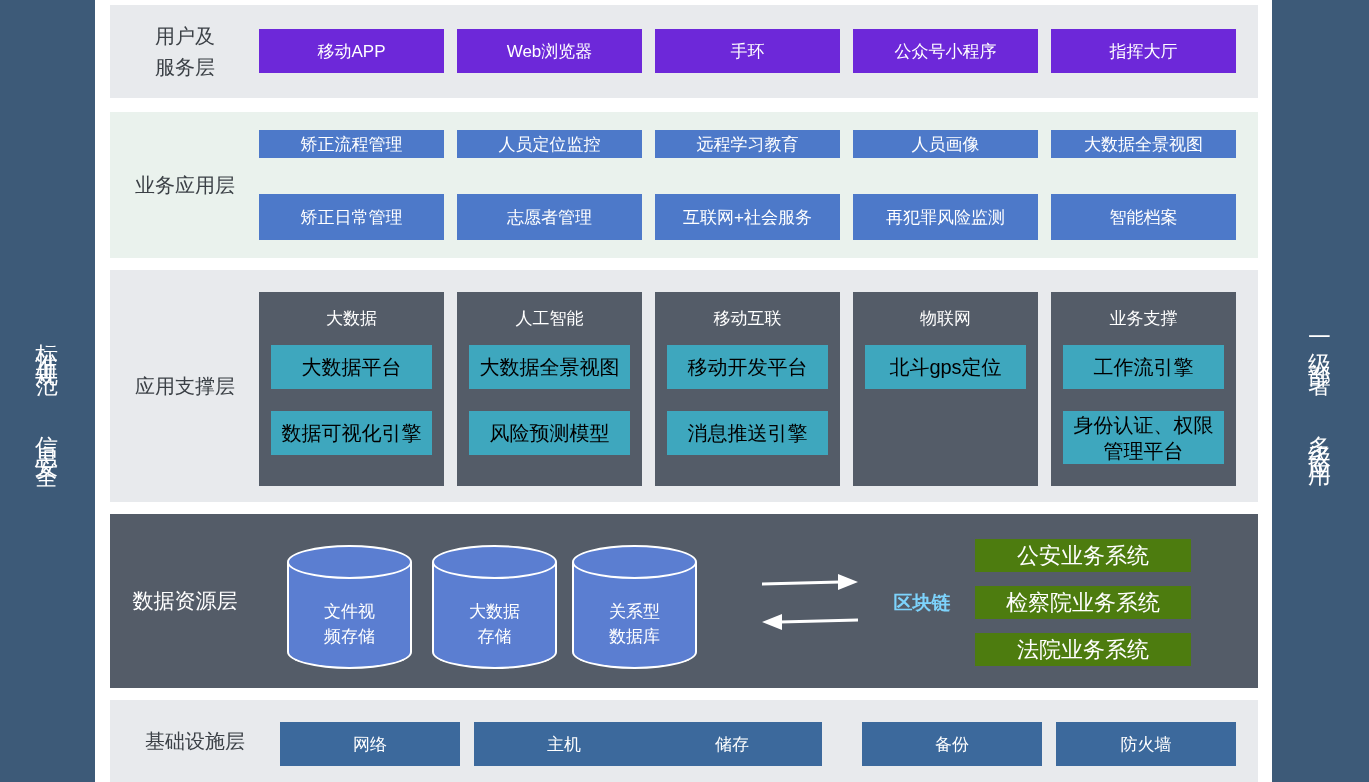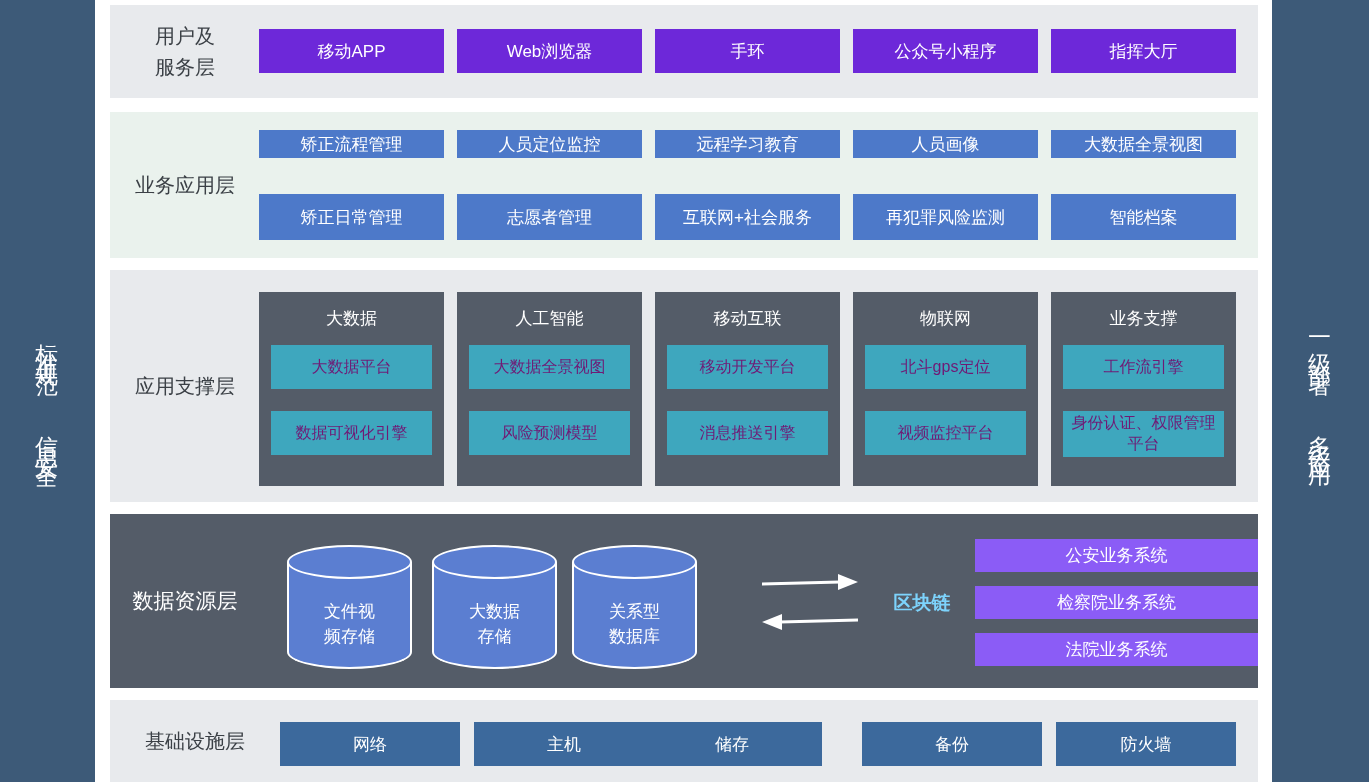--- a/index.html
+++ b/index.html
@@ -19,30 +19,30 @@
   .btn{position:absolute;width:185px;height:44px;display:flex;align-items:center;justify-content:center;color:#fff;font-size:17px}
   .teal{background:#6d28d9}
   .blue{background:#4D79C9}
   .steel{background:#3C699C}
   .c0{left:149px}.c1{left:347px}.c2{left:545px}.c3{left:743px}.c4{left:941px}
   #layer-user .btn{top:24px}
   #layer-business .r1{top:18px;height:28px}
   #layer-business .r2{top:82px;height:46px}
   .panel{position:absolute;top:22px;width:185px;height:194px;background:#545C68;display:flex;flex-direction:column;padding:12px 12px 0}
   .panel-title{color:#fff;font-size:17px;text-align:center;margin:3px 0 15px}
-  .chip{background:#3EA7BE;color:#701a75;font-size:16px;min-height:44px;display:flex;align-items:center;justify-content:center;text-align:center;margin-bottom:22px;line-height:1.3;padding:2px 6px}
+  .chip{background:#3EA7BE;color:#000000;font-size:20px;min-height:44px;display:flex;align-items:center;justify-content:center;text-align:center;margin-bottom:22px;line-height:1.3;padding:2px 6px}
   #layer-data .layer-label{color:#fff;font-size:21px}
   .cylinder{position:absolute;top:31px;width:125px;height:124px}
   .cyl-top{position:absolute;left:0;right:0;top:0;height:34px;background:#5B7ED1;border:2px solid #fff;border-radius:50%;z-index:2}
   .cyl-body{position:absolute;left:0;right:0;top:17px;bottom:0;background:#5B7ED1;border:2px solid #fff;border-top:none;border-radius:0 0 50% 50% / 0 0 17px 17px}
   .cyl-label{position:absolute;left:0;right:0;top:40px;bottom:6px;z-index:3;display:flex;align-items:center;justify-content:center;color:#fff;font-size:17px;text-align:center;white-space:pre-line;line-height:1.5}
   .cy0{left:177px}.cy1{left:322px}.cy2{left:462px}
   .arrows{position:absolute;left:650px;top:56px}
   .blockchain{position:absolute;left:752px;top:76px;width:120px;text-align:center;color:#7dd3fc;font-size:19px;font-weight:bold}
-  .sys{position:absolute;left:865px;width:283px;height:33px;background:#8b5cf6;color:#fff;font-size:17px;display:flex;align-items:center;justify-content:center}
+  .sys{position:absolute;left:865px;width:216px;height:33px;background:#4d7c0f;color:#fff;font-size:22px;display:flex;align-items:center;justify-content:center}
   .s0{top:25px}.s1{top:72px}.s2{top:119px}
   #layer-infra .layer-label{width:170px}
   #layer-infra .btn{top:22px;width:180px}
   .i0{left:170px}.i1{left:364px}.i2{left:532px}.i3{left:752px}.i4{left:946px}
 </style>
 </head>
 <body>
 
 <div class="sidebar left">
   <div class="vtext">标准规范</div>
@@ -95,21 +95,20 @@
 
   <div class="panel c2">
     <div class="panel-title">移动互联</div>
     <div class="chip">移动开发平台</div>
     <div class="chip">消息推送引擎</div>
   </div>
 
   <div class="panel c3">
     <div class="panel-title">物联网</div>
     <div class="chip">北斗gps定位</div>
-    <div class="chip">视频监控平台</div>
   </div>
 
   <div class="panel c4">
     <div class="panel-title">业务支撑</div>
     <div class="chip">工作流引擎</div>
     <div class="chip">身份认证、权限管理平台</div>
   </div>
 </div>
 
 <div class="layer" id="layer-data">

